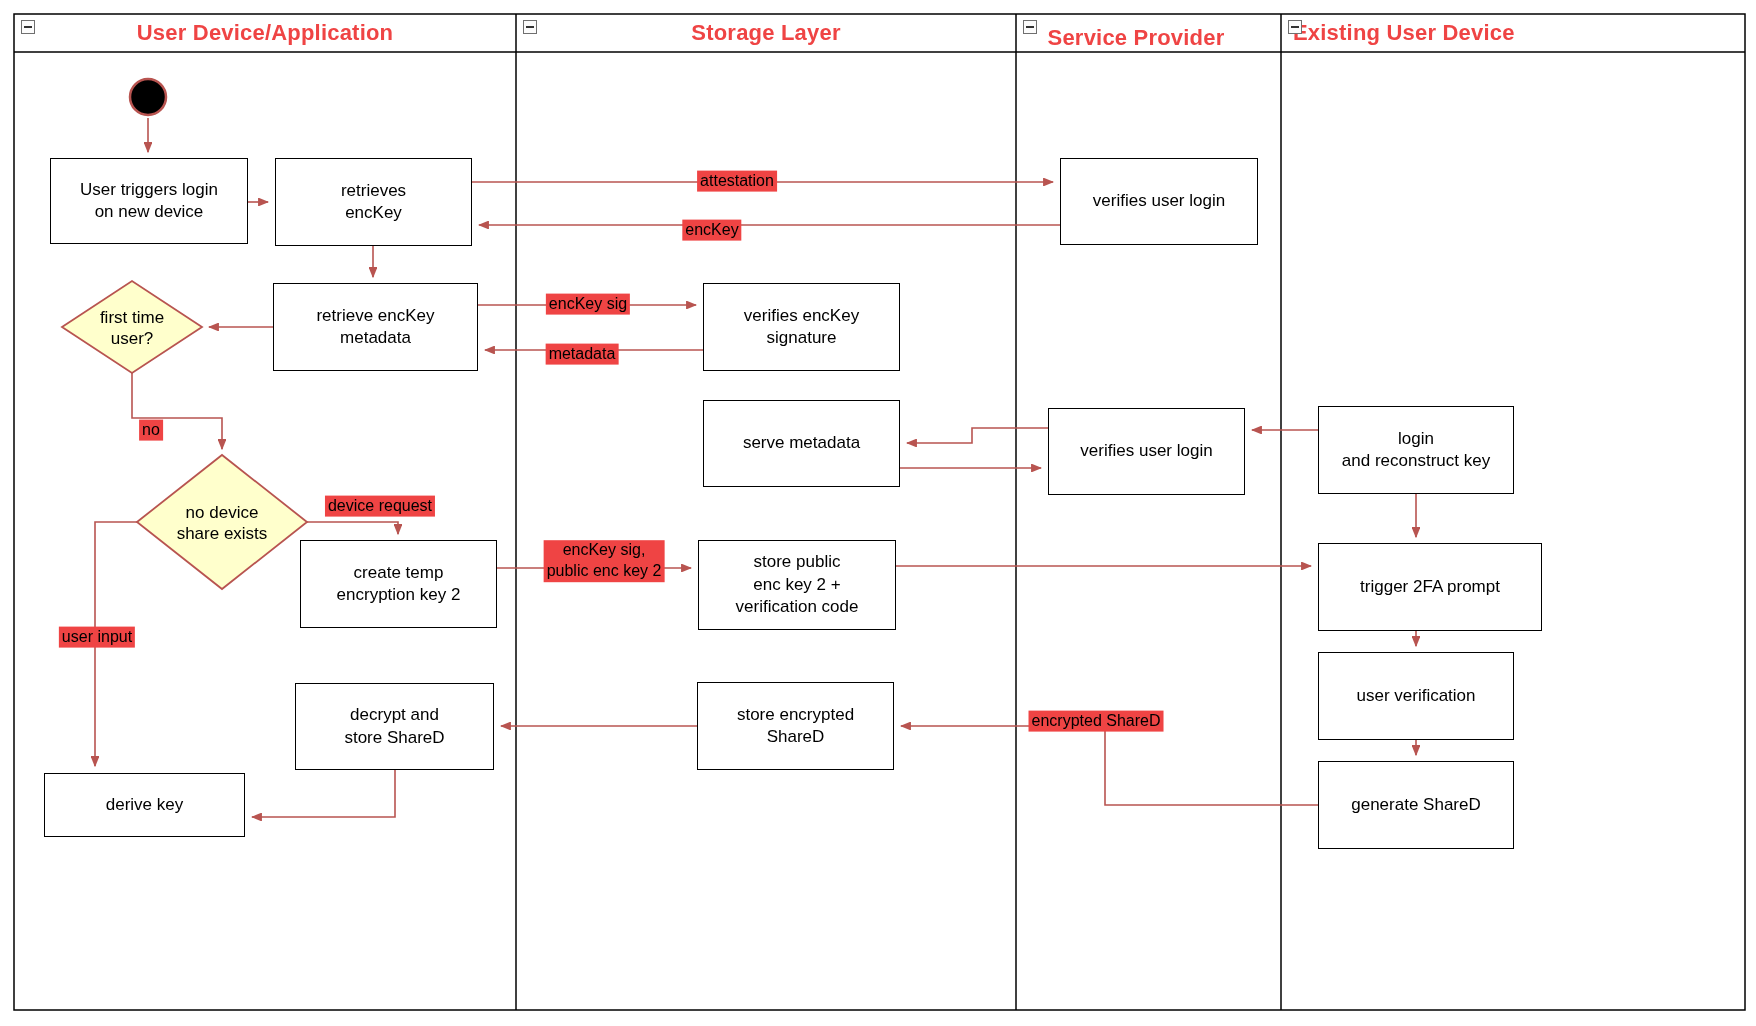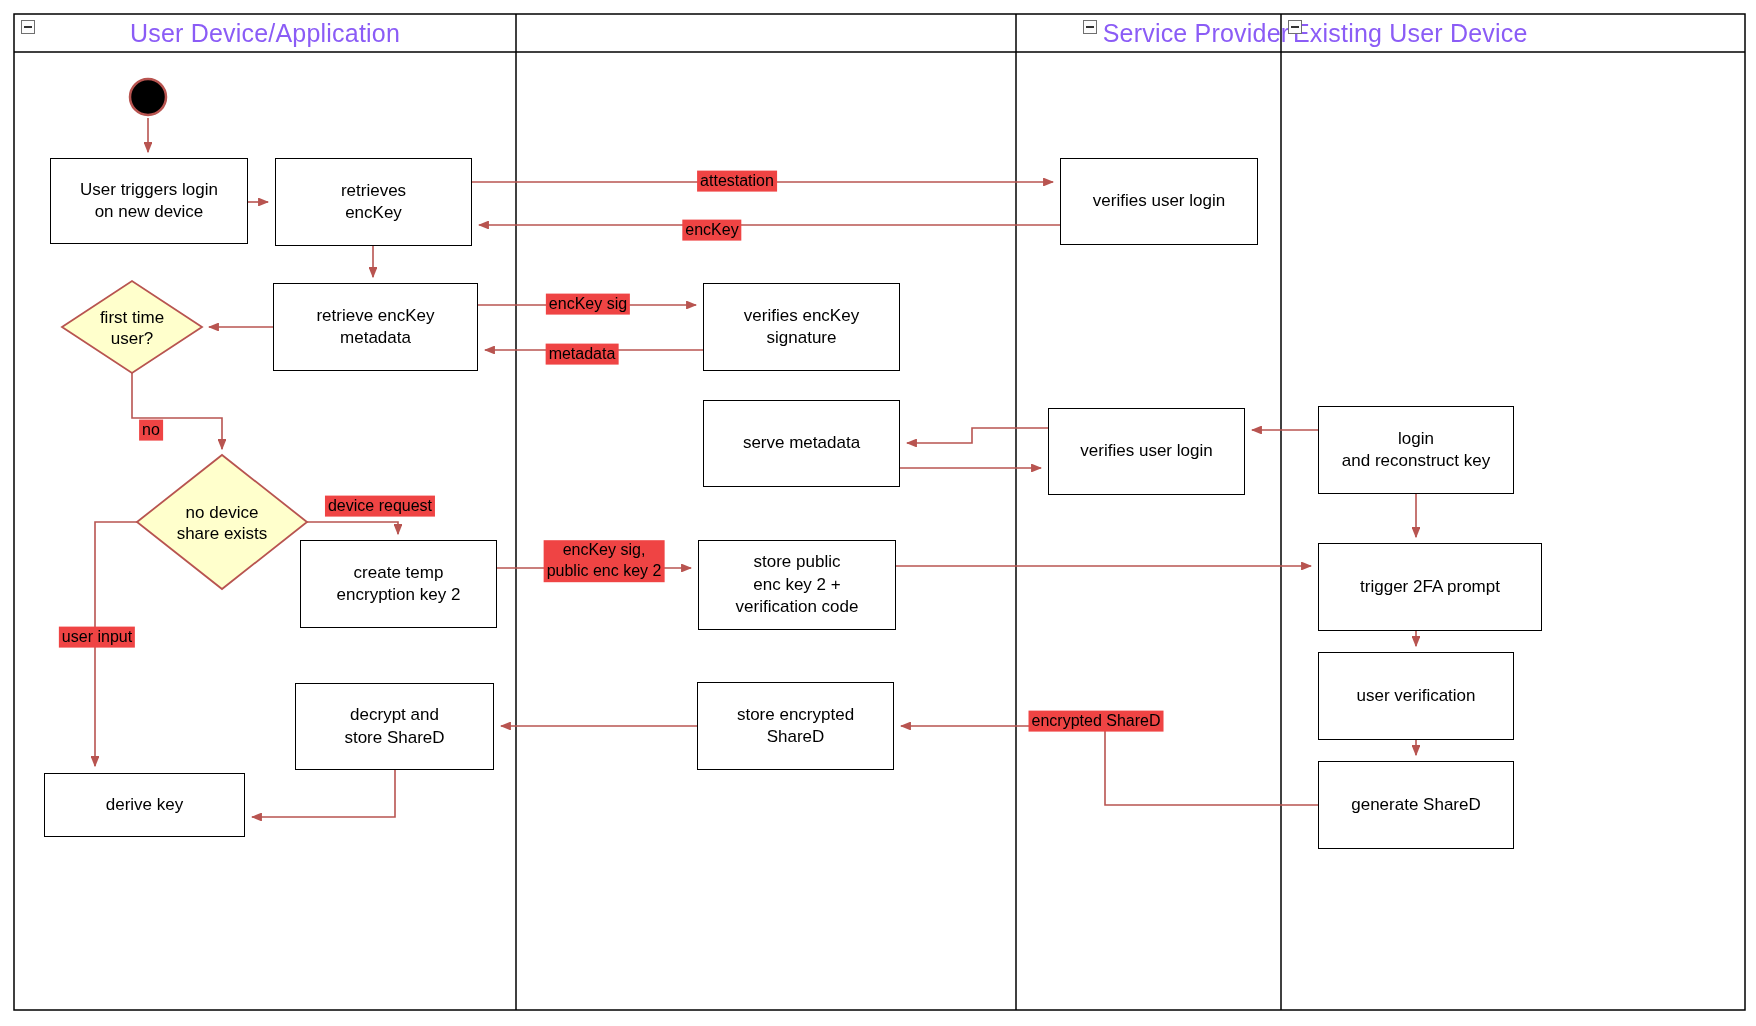--- a/index.html
+++ b/index.html
@@ -3,21 +3,21 @@
 <meta charset="utf-8">
 <style>
   * { box-sizing: border-box; }
   html, body { margin: 0; padding: 0; background: #ffffff; }
   body { font-family: "Liberation Sans", sans-serif; color: #000; }
   .canvas { position: relative; width: 1756px; height: 1026px; background: #fff; overflow: hidden; }
   .wires { position: absolute; left: 0; top: 0; }
 
   .lane-header { position: absolute; top: 15px; height: 36px; display: flex; align-items: center; justify-content: center; }
   .lane-header.left-align { justify-content: flex-start; padding-left: 11px; }
-  .lane-title { font-weight: normal; font-size: 25px; color: #8b5cf6; letter-spacing: 0.2px; }
+  .lane-title { font-weight: bold; font-size: 22px; color: #ef4444; letter-spacing: 0.2px; }
   .collapse { position: absolute; left: 6px; top: 5px; width: 14px; height: 14px; border: 1px solid #6f6f6f;
               background: #fcfcfc; display: flex; align-items: center; justify-content: center; cursor: pointer; }
   .collapse .bar { width: 8px; height: 2px; background: #333; }
 
   .node { position: absolute; background: #fff; border: 1.5px solid #000; display: flex; align-items: center;
           justify-content: center; text-align: center; font-size: 17px; line-height: 1.32;
           white-space: pre-line; padding: 4px; }
   .dlabel { position: absolute; display: flex; align-items: center; justify-content: center; text-align: center;
             font-size: 17px; line-height: 1.25; white-space: pre-line; }
   .elabel { position: absolute; transform: translate(-50%, -50%); background: #ef4444; padding: 0 3px;
@@ -73,21 +73,27 @@
     <polygon points="62,327 132,281 202,327 132,373" fill="#ffffcc" stroke="#b85450" stroke-width="1.8"></polygon>
     <polygon points="137,522 222,455 307,522 222,589" fill="#ffffcc" stroke="#b85450" stroke-width="1.8"></polygon>
   </svg>
 
   <div class="lane-header" style="left:15px; width:500px;">
     <span class="collapse">
         <span class="bar"></span>
       </span>
     <span class="lane-title">User Device/Application</span>
   </div>
-  <div class="lane-header" style="left:1077px; width:238px;">
+  <div class="lane-header" style="left:517px; width:498px;">
+    <span class="collapse">
+        <span class="bar"></span>
+      </span>
+    <span class="lane-title">Storage Layer</span>
+  </div>
+  <div class="lane-header" style="left:1017px; width:238px;align-items:flex-end;">
     <span class="collapse">
         <span class="bar"></span>
       </span>
     <span class="lane-title">Service Provider</span>
   </div>
   <div class="lane-header left-align" style="left:1282px; width:462px;">
     <span class="collapse">
         <span class="bar"></span>
       </span>
     <span class="lane-title">Existing User Device</span>

